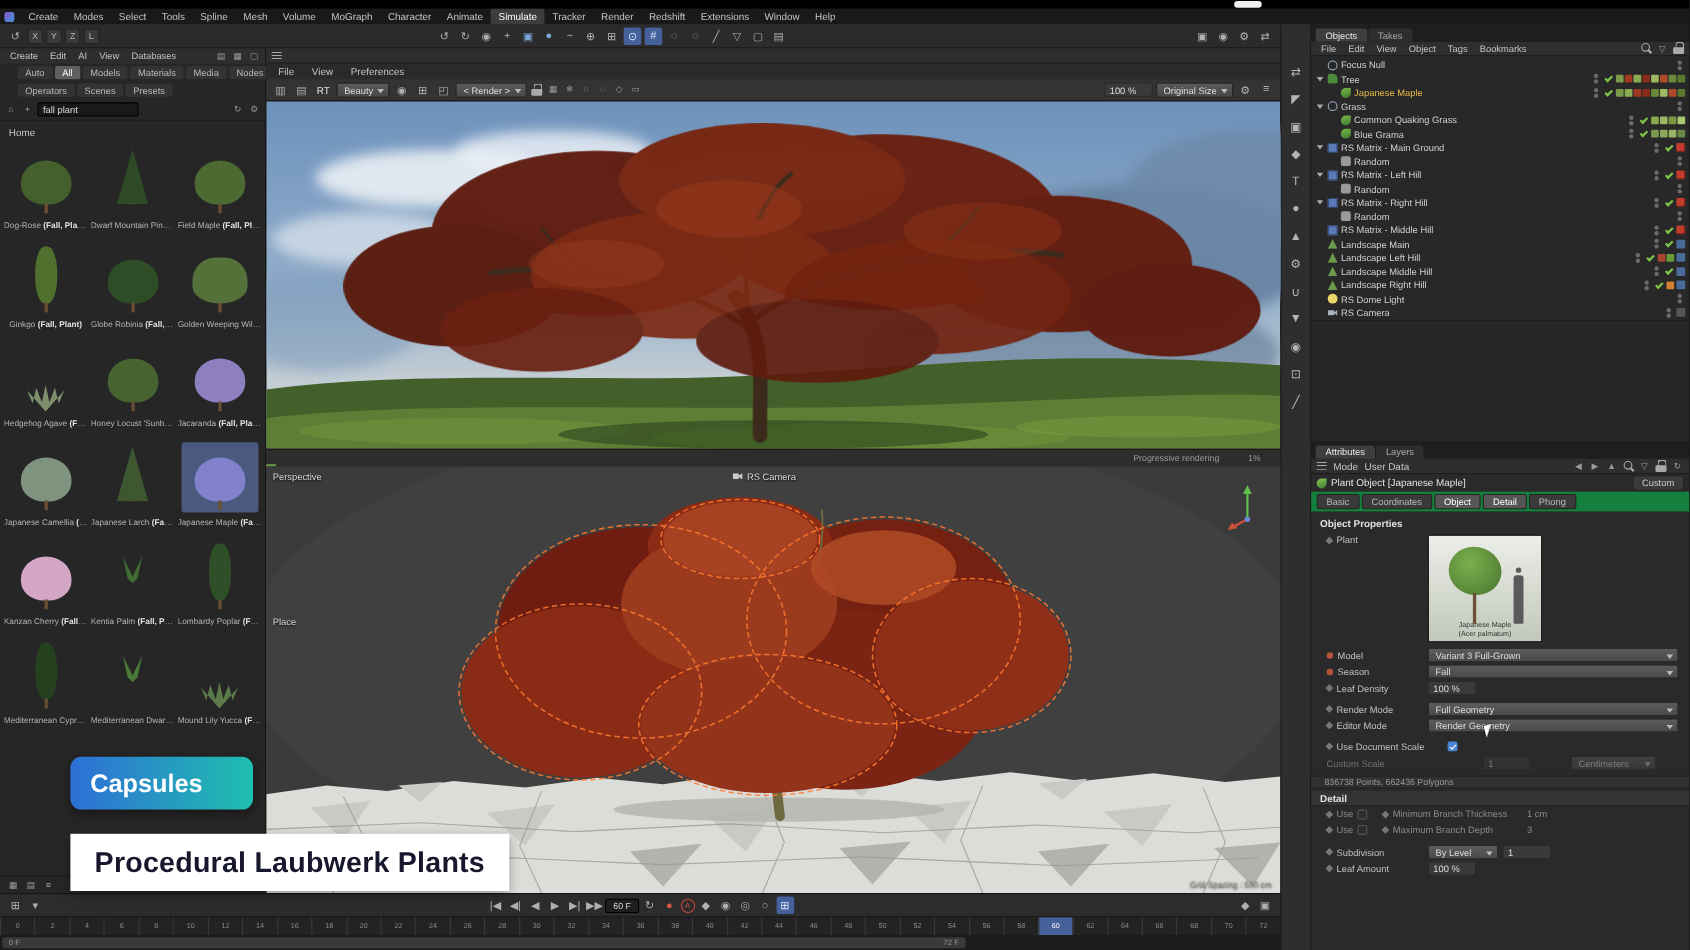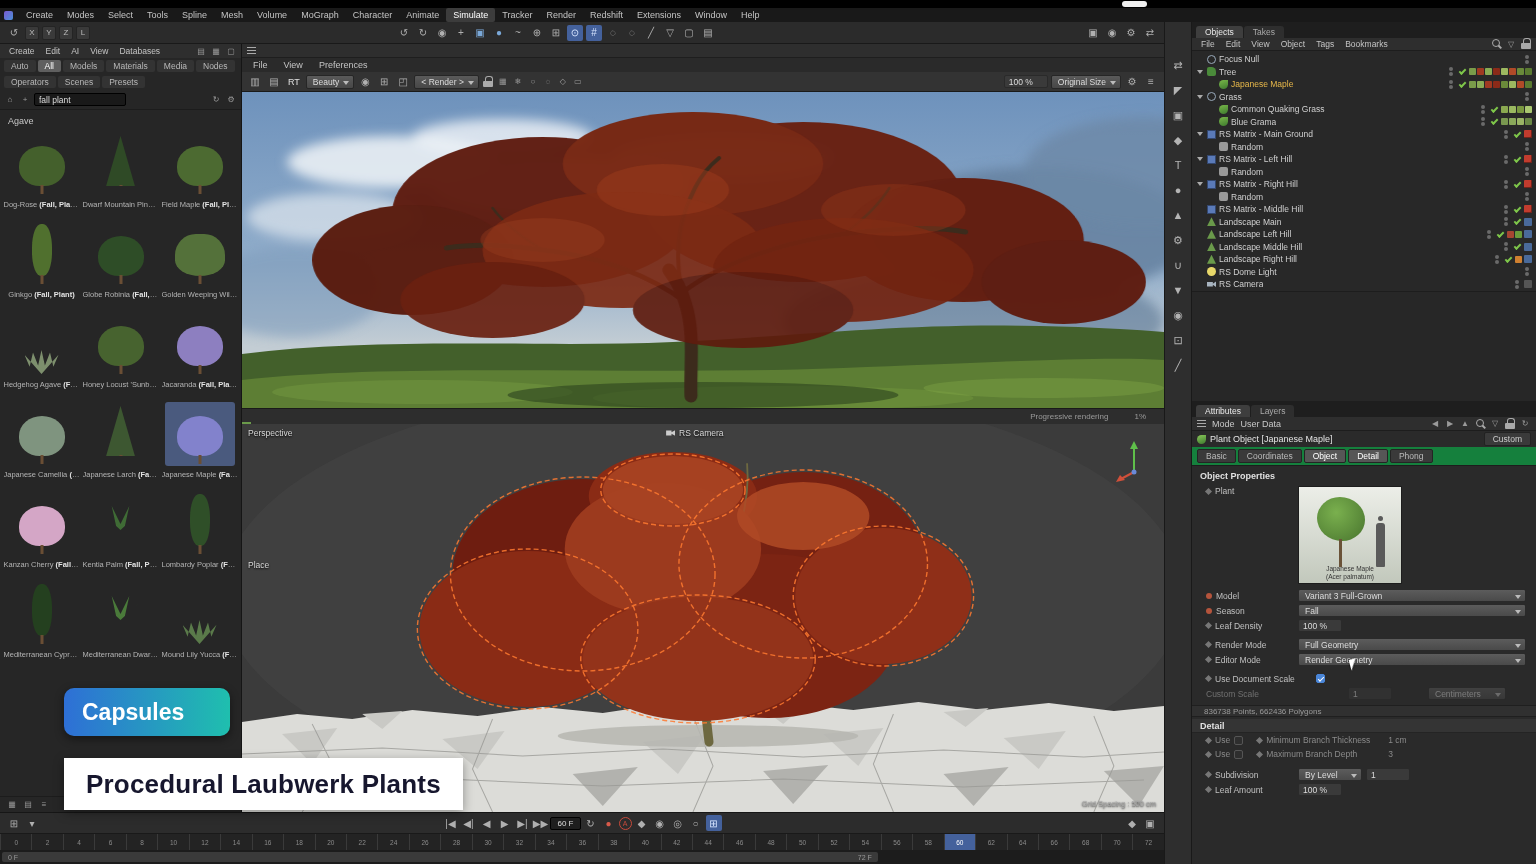--- a/index.html
+++ b/index.html
@@ -22,21 +22,21 @@
   .axis-btn{width:14px;height:14px;background:#3a3a3a;border:1px solid #242424;border-radius:2px;display:flex;align-items:center;justify-content:center;font-size:8px;color:#bbb;flex:none;}
   .tb-gap{width:300px;flex:none;}
   .tb-spacer{flex:1;}
 
   
   #asset-browser{position:absolute;left:0;top:44px;width:242px;height:768px;background:#262626;border-right:1px solid #151515;display:flex;flex-direction:column;}
   .ab-menu{height:14px;display:flex;align-items:center;gap:1px;padding:0 4px;background:#2e2e2e;flex:none;}
   .ab-menu .menu-item{padding:0 5px;font-size:8.5px;}
   .row-right-icons{margin-left:auto;display:flex;gap:3px;align-items:center;}
   .sm-icon{width:12px;height:12px;display:flex;align-items:center;justify-content:center;font-size:8px;color:#9a9a9a;position:relative;flex:none;}
-  .ab-tabs{display:flex;gap:2px;padding:2px 4px;flex:none;}
+  .ab-tabs{display:flex;gap:2px;padding:2px 16px;flex:none;}
   .ftab{background:#333;border-radius:2px;padding:1px 7px;font-size:8.5px;color:#b8b8b8;}
   .ftab.active{background:#5f5f5f;color:#fff;}
   .ab-search{display:flex;align-items:center;gap:3px;padding:3px 4px;border-bottom:1px solid #1c1c1c;flex:none;}
   .ab-search input{background:#191919;border:1px solid #000;border-radius:2px;color:#ddd;font-size:8.5px;height:13px;width:92px;padding:0 4px;font-family:inherit;}
   .ab-section{padding:6px 8px 2px;color:#c8c8c8;flex:none;}
   #plant-grid{flex:1;display:grid;grid-template-columns:repeat(3,1fr);grid-auto-rows:90px;padding:2px;overflow:hidden;align-content:start;}
   .plant-cell{display:flex;flex-direction:column;align-items:center;padding-top:2px;}
   .thumb{width:70px;height:64px;display:flex;align-items:flex-end;justify-content:center;border-radius:3px;}
   .plant-cell.selected .thumb{background:#4a5a7e;}
   .tree-shape{position:relative;margin-bottom:10px;width:46px;height:40px;border-radius:50% 50% 45% 45%;}
@@ -257,21 +257,21 @@
     </div>
     <div class="ab-search">
       <span class="sm-icon">⌂</span>
         <span class="sm-icon">+</span>
       <input value="fall plant" style="">
       <span class="row-right-icons">
         <span class="sm-icon">↻</span>
           <span class="sm-icon">⚙</span>
       </span>
     </div>
-    <div class="ab-section">Agave</div>
+    <div class="ab-section">Home</div>
     <div id="plant-grid">
       <div class="plant-cell">
           <div class="thumb">
             <div class="tree-shape round" style="background: rgb(68, 96, 44);"></div>
           </div>
           <div class="plant-label"><span>Dog-Rose </span><b>(Fall, Plant)</b></div>
         </div>
         <div class="plant-cell">
           <div class="thumb">
             <div class="tree-shape conifer" style="background: rgb(47, 74, 38);"></div>

